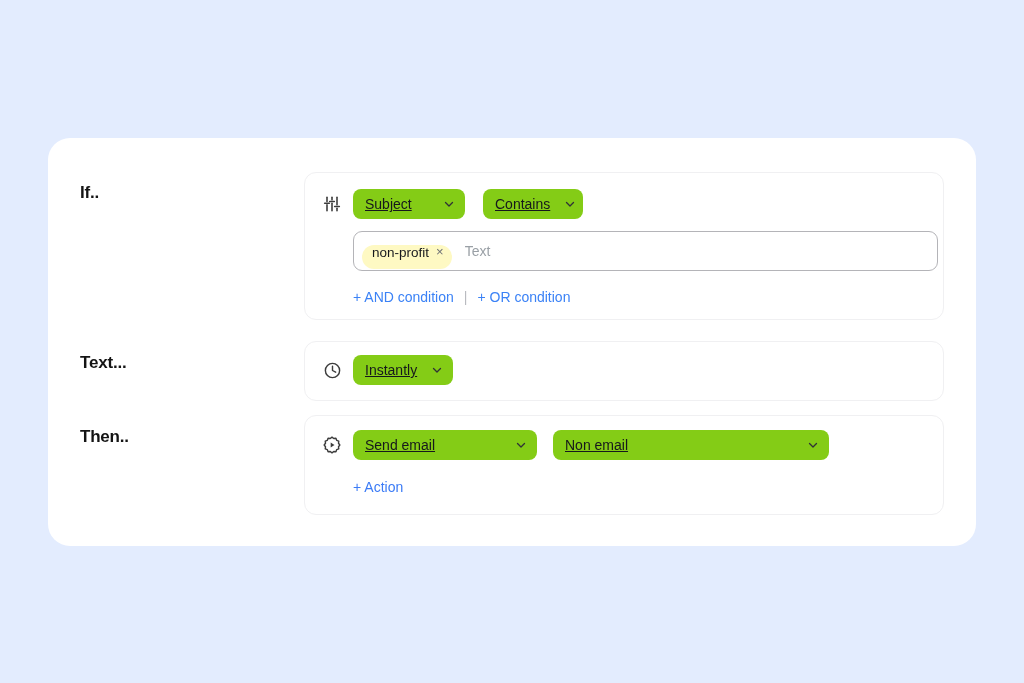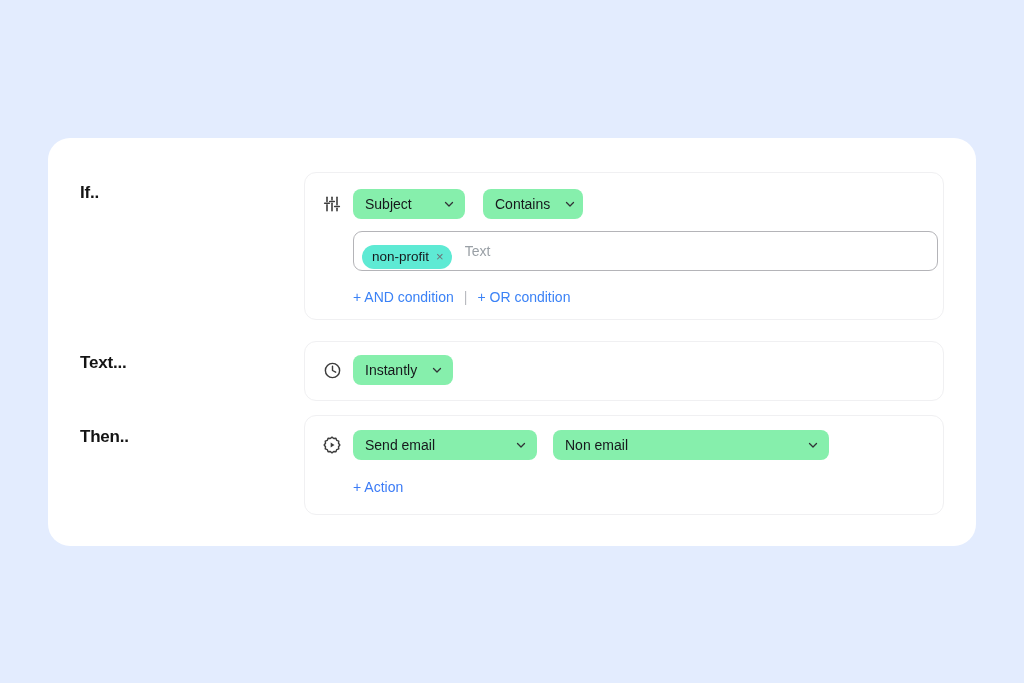--- a/index.html
+++ b/index.html
@@ -66,33 +66,34 @@
     margin-right: 10px;
     display: flex;
     align-items: center;
     justify-content: center;
     color: #3c3c3c;
   }
   .lead-icon svg { display: block; }
 
   
   .pill {
-    background: #86efac;
+    background: #84cc16;
     border: none;
     border-radius: 8px;
     height: 30px;
     display: inline-flex;
     align-items: center;
     justify-content: space-between;
     padding: 0 10px 0 12px;
     font-size: 14px;
     color: #16181c;
     box-sizing: border-box;
     cursor: pointer;
     white-space: nowrap;
+    text-decoration: underline;
   }
   .pill .chev {
     margin-left: 14px;
     display: flex;
     align-items: center;
     color: #303236;
   }
   .pill-subject { width: 112px; }
   .pill-operator { width: 100px; margin-left: 18px; }
   .pill-instantly { width: 100px; }
@@ -108,25 +109,25 @@
     background: #ffffff;
     border: 1px solid #b4b4b8;
     border-radius: 9px;
     display: flex;
     align-items: center;
     padding: 0 8px;
     box-sizing: border-box;
     cursor: text;
   }
   .chip {
-    background: #5eead4;
+    background: #fef9c3;
     border-radius: 12px;
     height: 24px;
     display: inline-flex;
-    align-items: center;
+    align-items: flex-start;
     padding: 0 8px 0 10px;
     font-size: 13.5px;
     color: #16181c;
     white-space: nowrap;
     margin-top: 11px;
   }
   .chip-x {
     margin-left: 7px;
     font-size: 13px;
     color: #6d7076;

